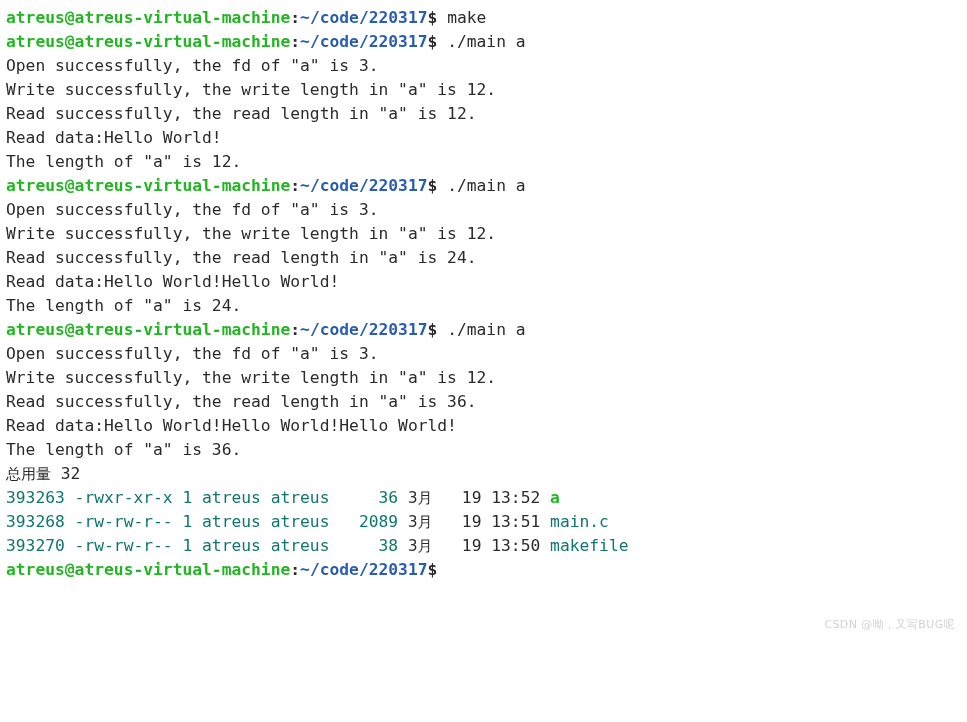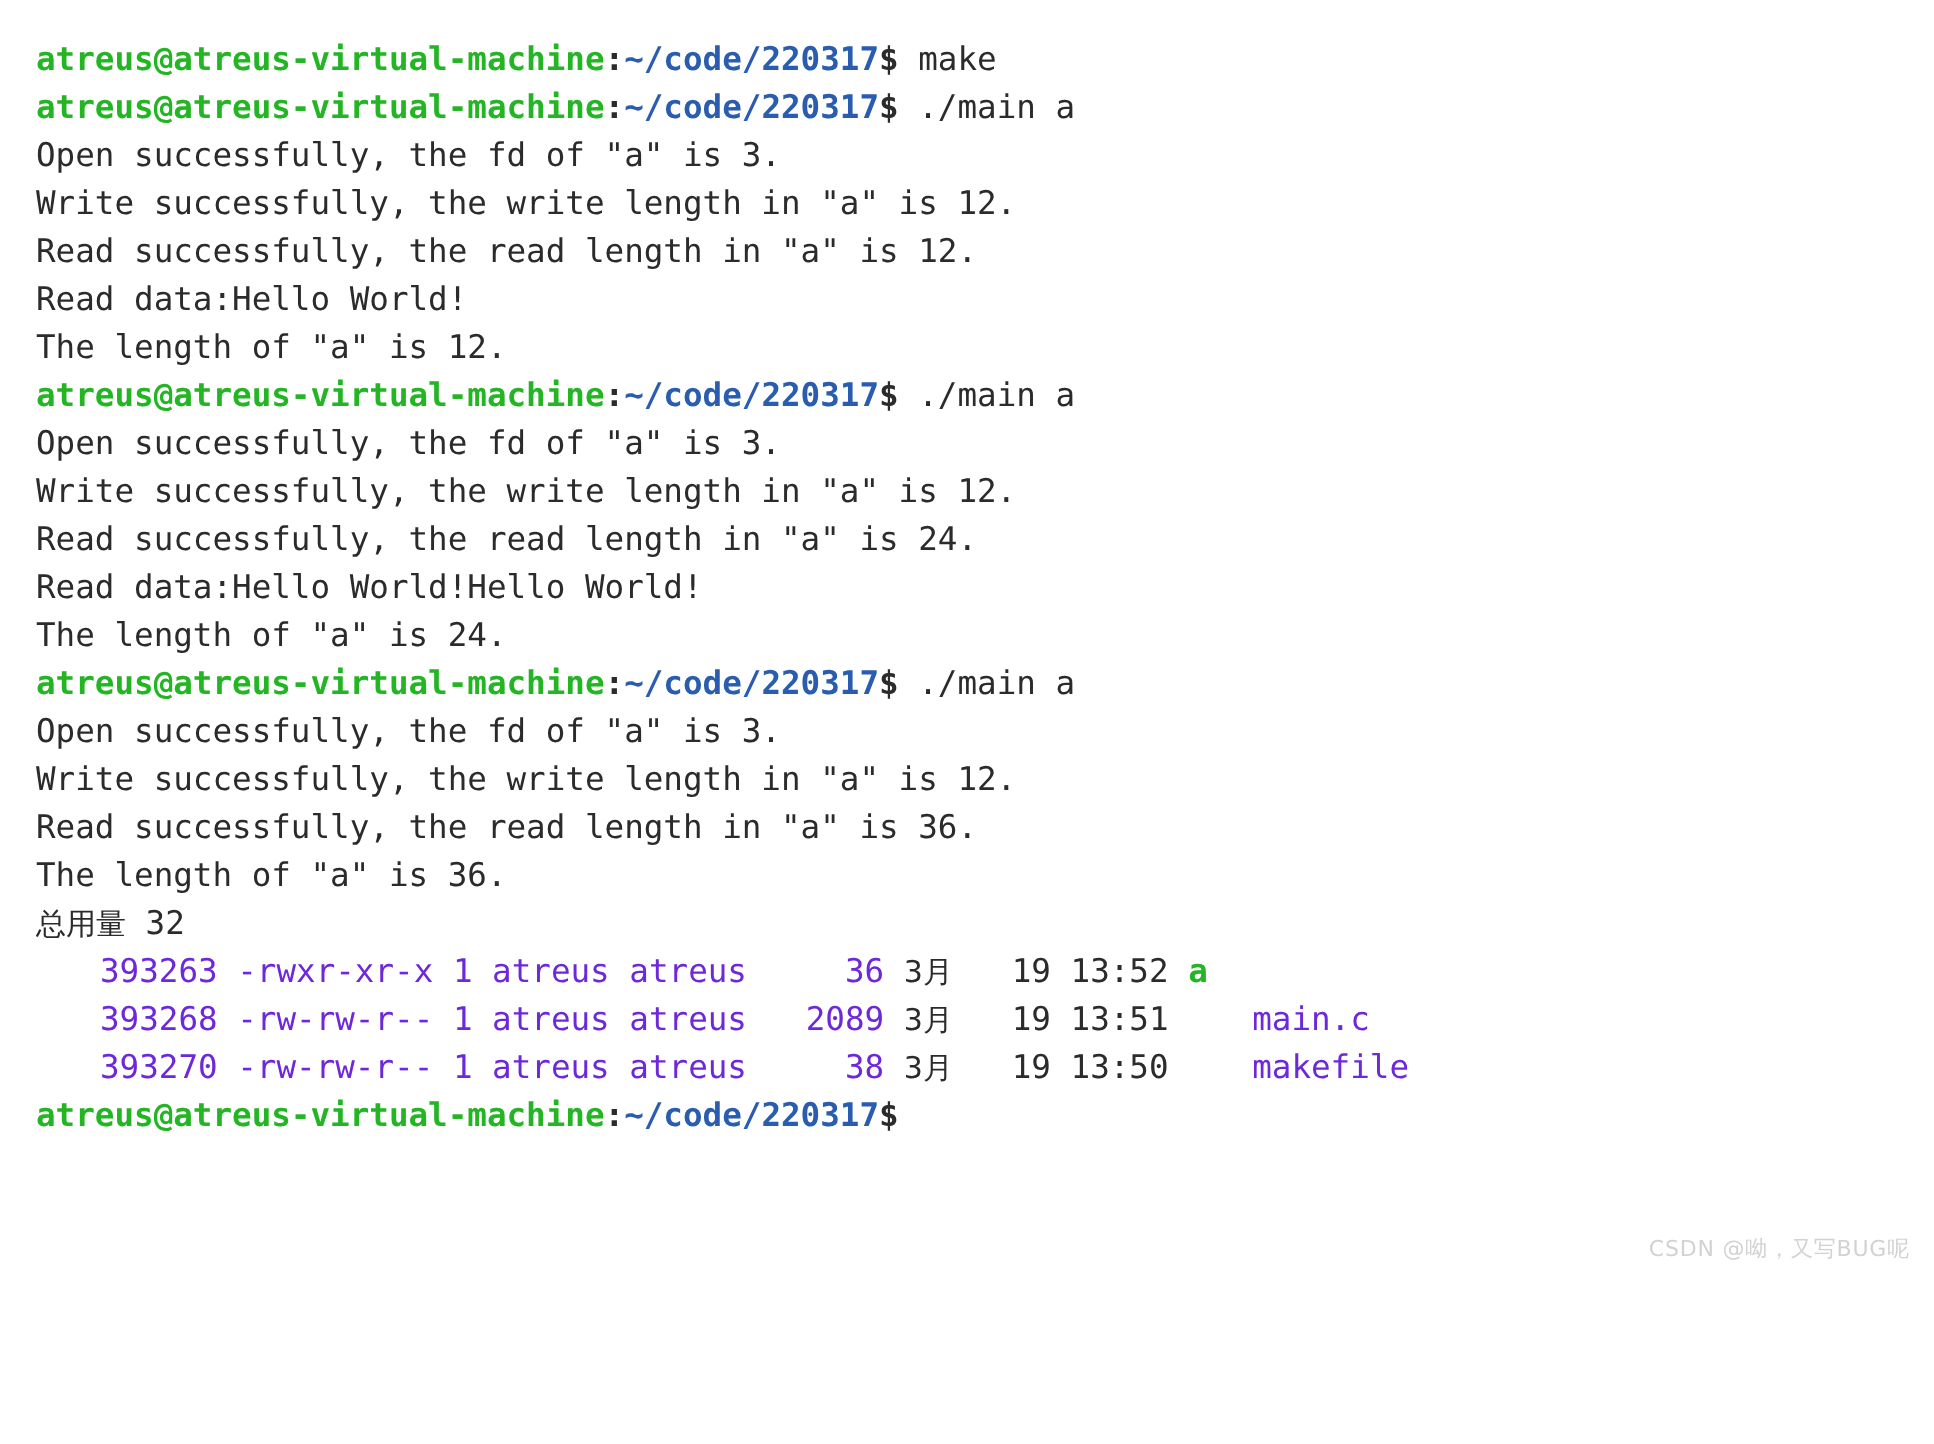--- a/index.html
+++ b/index.html
@@ -13,21 +13,21 @@
     height: 722px;
     overflow: hidden;
     font-family: "DejaVu Sans Mono", "Liberation Mono", monospace;
   }
 
   #terminal {
     position: relative;
     width: 967px;
     height: 638px;
     background: #ffffff;
-    padding: 16px;
+    padding: 4px;
     box-sizing: border-box;
   }
 
   .screen {
     padding: 2px 0 0 2px;
   }
 
   .line {
     font-size: 16.3px;
     line-height: 24px;
@@ -59,22 +59,21 @@
     color: #2b2b2b;
     font-weight: normal;
   }
 
   
   .exe {
     color: #23b523;
     font-weight: bold;
   }
   .plain {
-    color: #6d28d9;
-    margin-left: 32px;
+    color: #0f766e;
   }
 
   .cjk {
     font-family: "DejaVu Sans", "Liberation Sans", sans-serif;
     font-size: 15px;
   }
 
   .cursor-line {
     position: relative;
   }
@@ -106,20 +105,21 @@
       <div class="line"><span class="user-host">atreus@atreus-virtual-machine</span><span class="punct">:</span><span class="path">~/code/220317</span><span class="dollar">$</span><span class="cmd"> ./main a</span></div>
       <div class="line">Open successfully, the fd of "a" is 3.</div>
       <div class="line">Write successfully, the write length in "a" is 12.</div>
       <div class="line">Read successfully, the read length in "a" is 24.</div>
       <div class="line">Read data:Hello World!Hello World!</div>
       <div class="line">The length of "a" is 24.</div>
       <div class="line"><span class="user-host">atreus@atreus-virtual-machine</span><span class="punct">:</span><span class="path">~/code/220317</span><span class="dollar">$</span><span class="cmd"> ./main a</span></div>
       <div class="line">Open successfully, the fd of "a" is 3.</div>
       <div class="line">Write successfully, the write length in "a" is 12.</div>
       <div class="line">Read successfully, the read length in "a" is 36.</div>
+      <div class="line">Read data:Hello World!Hello World!Hello World!</div>
       <div class="line">The length of "a" is 36.</div>
       <div class="line"><span class="cjk">总用量</span> 32</div>
       <div class="line"><span class="plain">393263 -rwxr-xr-x 1 atreus atreus     36</span> <span class="cjk">3月</span>   19 13:52 <span class="exe">a</span></div>
       <div class="line"><span class="plain">393268 -rw-rw-r-- 1 atreus atreus   2089</span> <span class="cjk">3月</span>   19 13:51 <span class="plain">main.c</span></div>
       <div class="line"><span class="plain">393270 -rw-rw-r-- 1 atreus atreus     38</span> <span class="cjk">3月</span>   19 13:50 <span class="plain">makefile</span></div>
       <div class="line cursor-line"><span class="user-host">atreus@atreus-virtual-machine</span><span class="punct">:</span><span class="path">~/code/220317</span><span class="dollar">$</span><span class="cmd"></span></div>
     </div>
   <div id="watermark">CSDN @呦，又写BUG呢</div>
 </div>
 

